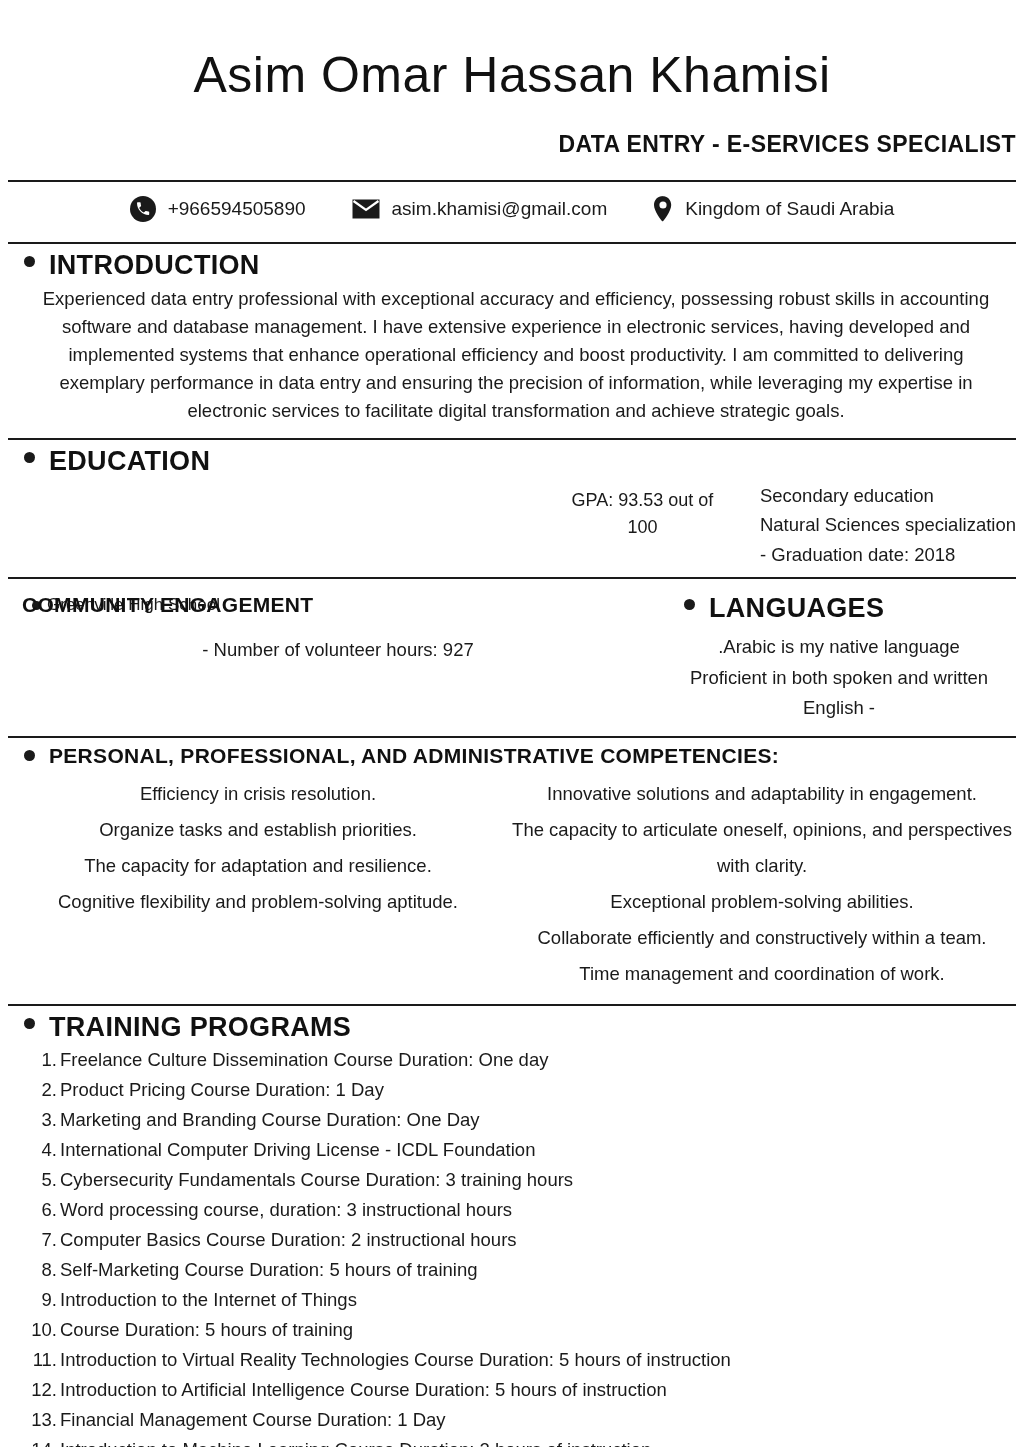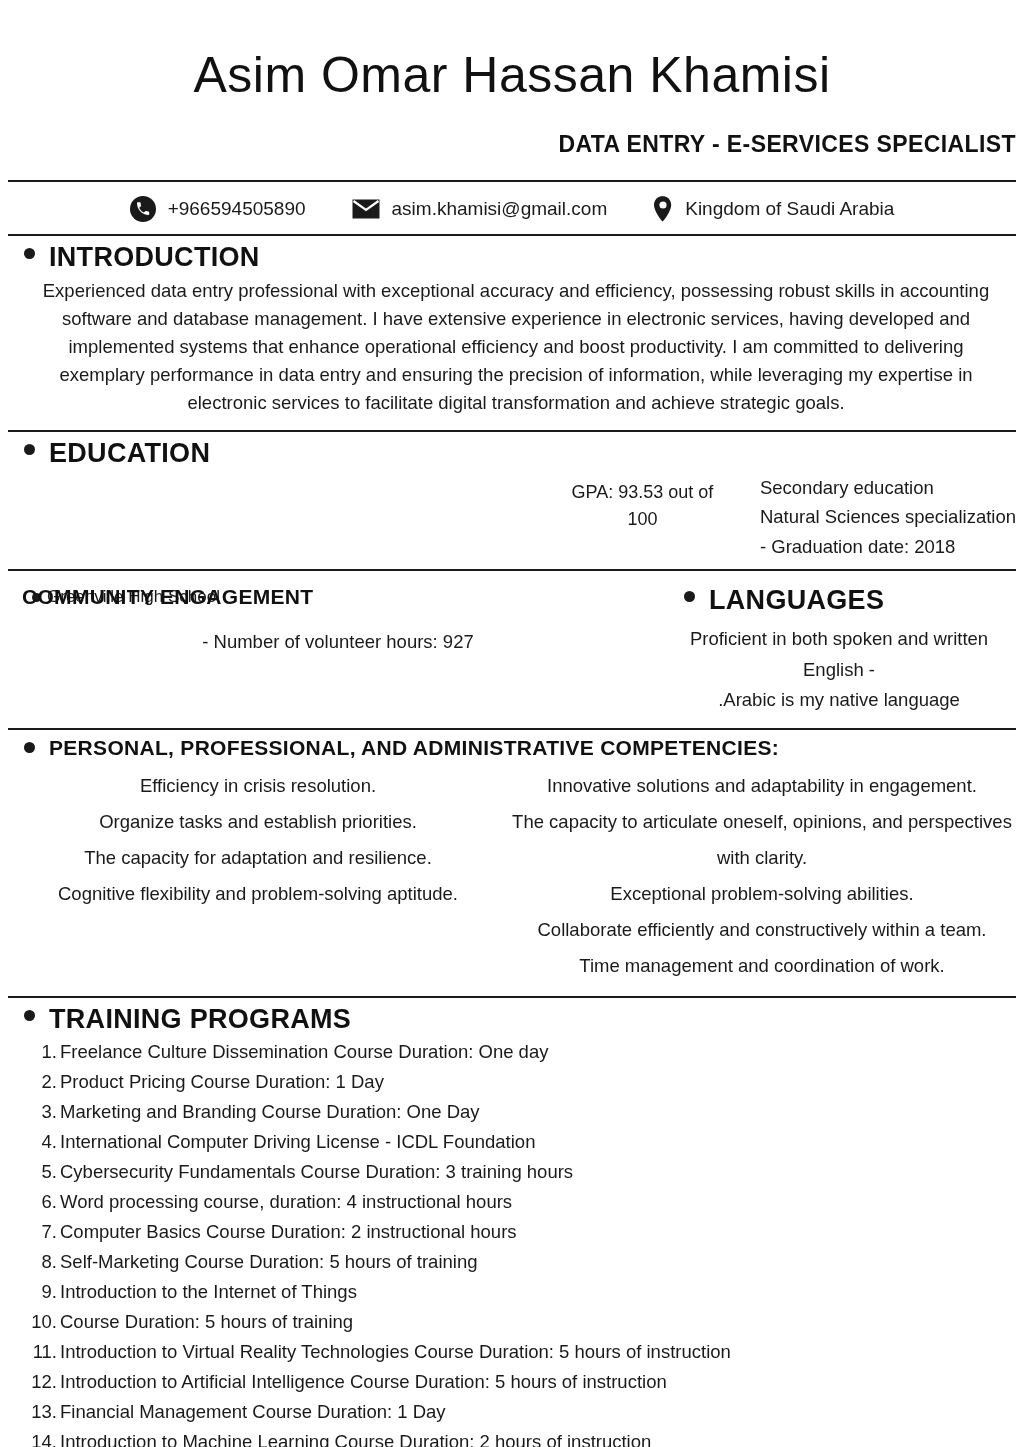--- a/index.html
+++ b/index.html
@@ -45,21 +45,21 @@
     border-top: 2px solid #1a1a1a;
     margin: 0;
   }
 
   
   .contact {
     display: flex;
     align-items: center;
     justify-content: center;
     gap: 46px;
-    padding: 14px 0 12px 0;
+    padding: 14px 0 20px 0;
     font-size: 19px;
   }
   .contact-item {
     display: flex;
     align-items: center;
     gap: 12px;
     white-space: nowrap;
   }
   .icon-circle {
     width: 26px; height: 26px;
@@ -286,22 +286,22 @@
         </div>
       </div>
       <div class="comm-body">- Number of volunteer hours: 927</div>
     </div>
     <div class="col-right">
       <div class="sec-head">
         <span class="bullet"></span>
         <span class="sec-title">LANGUAGES</span>
       </div>
       <div class="lang-body">
+        <div>.Arabic is my native language</div>
         <div>Proficient in both spoken and written English -</div>
-        <div>.Arabic is my native language</div>
       </div>
     </div>
   </div>
   <hr class="rule">
 
   <div class="section">
     <div class="sec-head">
       <span class="bullet"></span>
       <span class="sec-title small">PERSONAL, PROFESSIONAL, AND ADMINISTRATIVE COMPETENCIES:</span>
     </div>
@@ -344,21 +344,21 @@
       <li>
           <span class="train-num">4.</span>
           <span class="train-txt">International Computer Driving License - ICDL Foundation</span>
         </li>
       <li>
           <span class="train-num">5.</span>
           <span class="train-txt">Cybersecurity Fundamentals Course Duration: 3 training hours</span>
         </li>
       <li>
           <span class="train-num">6.</span>
-          <span class="train-txt">Word processing course, duration: 4 instructional hours</span>
+          <span class="train-txt">Word processing course, duration: 3 instructional hours</span>
         </li>
       <li>
           <span class="train-num">7.</span>
           <span class="train-txt">Computer Basics Course Duration: 2 instructional hours</span>
         </li>
       <li>
           <span class="train-num">8.</span>
           <span class="train-txt">Self-Marketing Course Duration: 5 hours of training</span>
         </li>
       <li>

